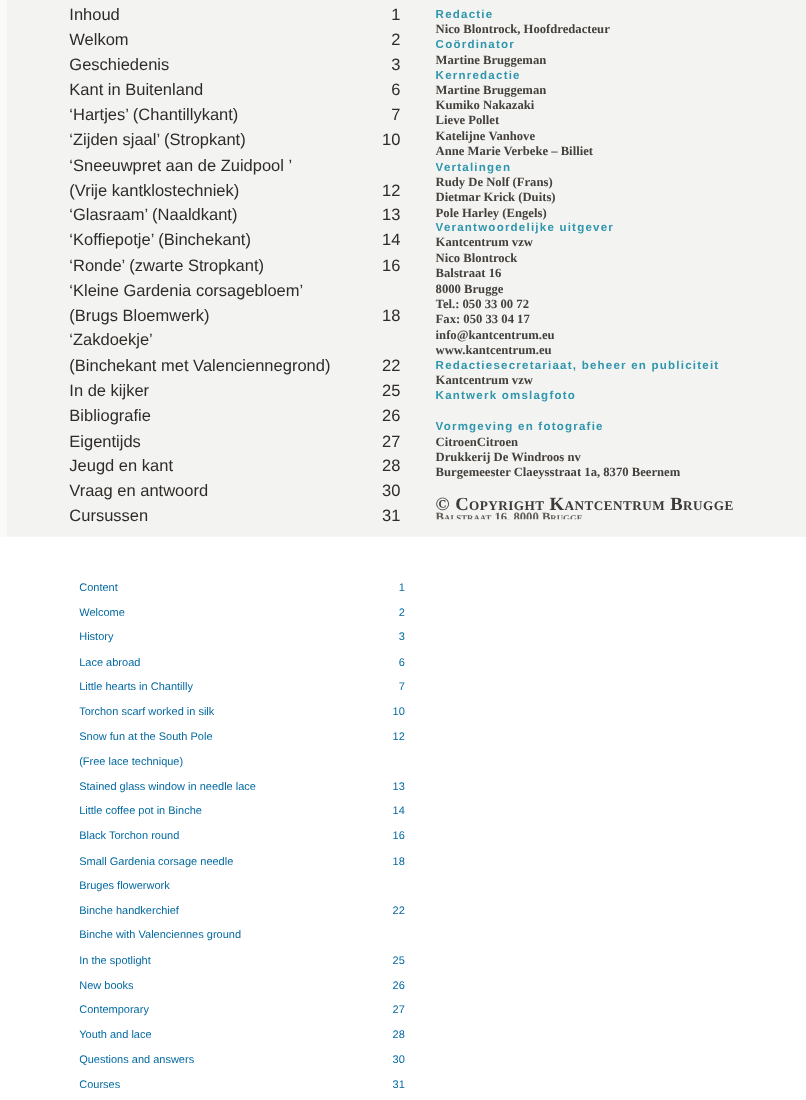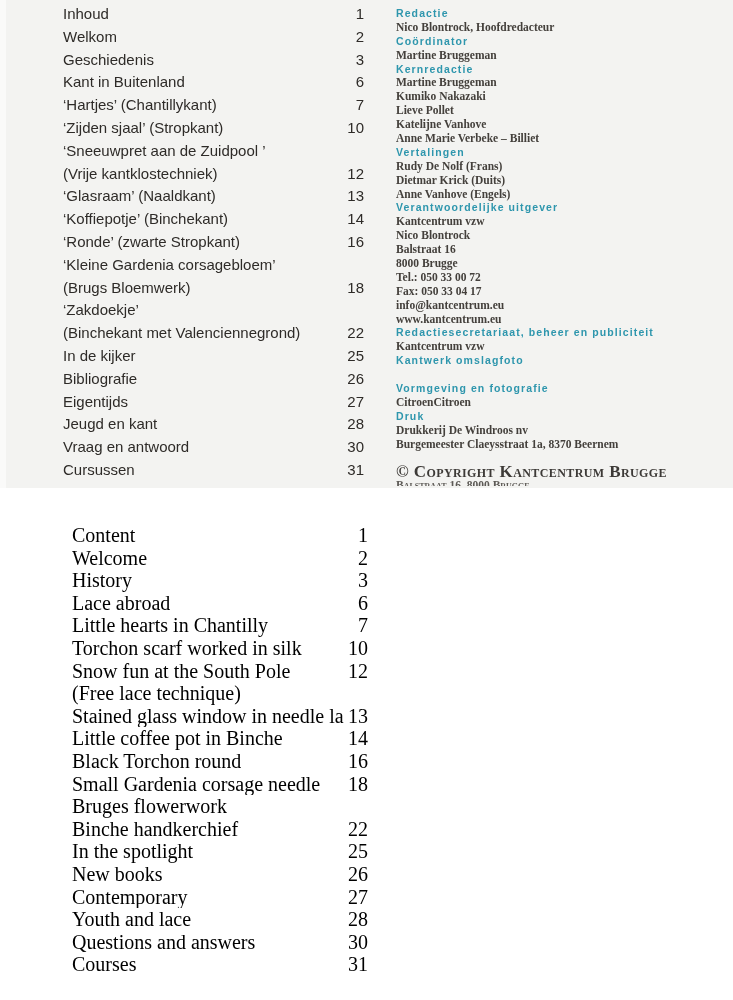--- a/index.html
+++ b/index.html
@@ -71,23 +71,22 @@
     overflow: hidden;
     filter: blur(0.5px);
     opacity: 0.85;
     font-variant: small-caps;
   }
   
   .english-toc {
     position: absolute;
     left: 72px; top: 524px;
     width: 296px;
-    color: #000000;
-    font-size: 20px;
-    font-family: Liberation Serif, serif;
+    color: #0369a1;
+    font-size: 10px;
   }
   .english-toc .toc-row {
     display: flex;
     justify-content: space-between;
     align-items: baseline;
     height: 22.6px;
     line-height: 22.6px;
     white-space: nowrap;
   }
 </style>
@@ -224,21 +223,21 @@
   <div class="c-line text">Katelijne Vanhove</div>
 
   <div class="c-line text">Anne Marie Verbeke – Billiet</div>
 
   <div class="c-line header">Vertalingen</div>
 
   <div class="c-line text">Rudy De Nolf (Frans)</div>
 
   <div class="c-line text">Dietmar Krick (Duits)</div>
 
-  <div class="c-line text">Anne Vanhove  (Engels)</div>
+  <div class="c-line text">Pole Harley  (Engels)</div>
 
   <div class="c-line header">Verantwoordelijke uitgever</div>
 
   <div class="c-line text">Kantcentrum vzw</div>
 
   <div class="c-line text">Nico Blontrock</div>
 
   <div class="c-line text">Balstraat 16</div>
 
   <div class="c-line text">8000 Brugge</div>
@@ -256,21 +255,20 @@
   <div class="c-line text">Kantcentrum vzw</div>
 
   <div class="c-line header">Kantwerk omslagfoto</div>
 
   <div class="c-line blank"></div>
 
   <div class="c-line header">Vormgeving en fotografie</div>
 
   <div class="c-line text">CitroenCitroen</div>
 
-  <div class="c-line header">Druk</div>
 
   <div class="c-line text">Drukkerij De Windroos nv</div>
 
   <div class="c-line text">Burgemeester Claeysstraat 1a, 8370 Beernem</div>
 
   <div class="c-line blank"></div>
 
   <div class="c-line copyright">© Copyright Kantcentrum Brugge</div>
 
   <div class="c-line cutoff">Balstraat 16, 8000 Brugge</div>
@@ -340,20 +338,24 @@
   <div class="toc-row">
     <span class="toc-label">Bruges flowerwork</span>
     <span class="toc-page"></span>
   </div>
 
   <div class="toc-row">
     <span class="toc-label">Binche handkerchief</span>
     <span class="toc-page">22</span>
   </div>
 
+  <div class="toc-row">
+    <span class="toc-label">Binche with Valenciennes ground</span>
+    <span class="toc-page"></span>
+  </div>
 
   <div class="toc-row">
     <span class="toc-label">In the spotlight</span>
     <span class="toc-page">25</span>
   </div>
 
   <div class="toc-row">
     <span class="toc-label">New books</span>
     <span class="toc-page">26</span>
   </div>

